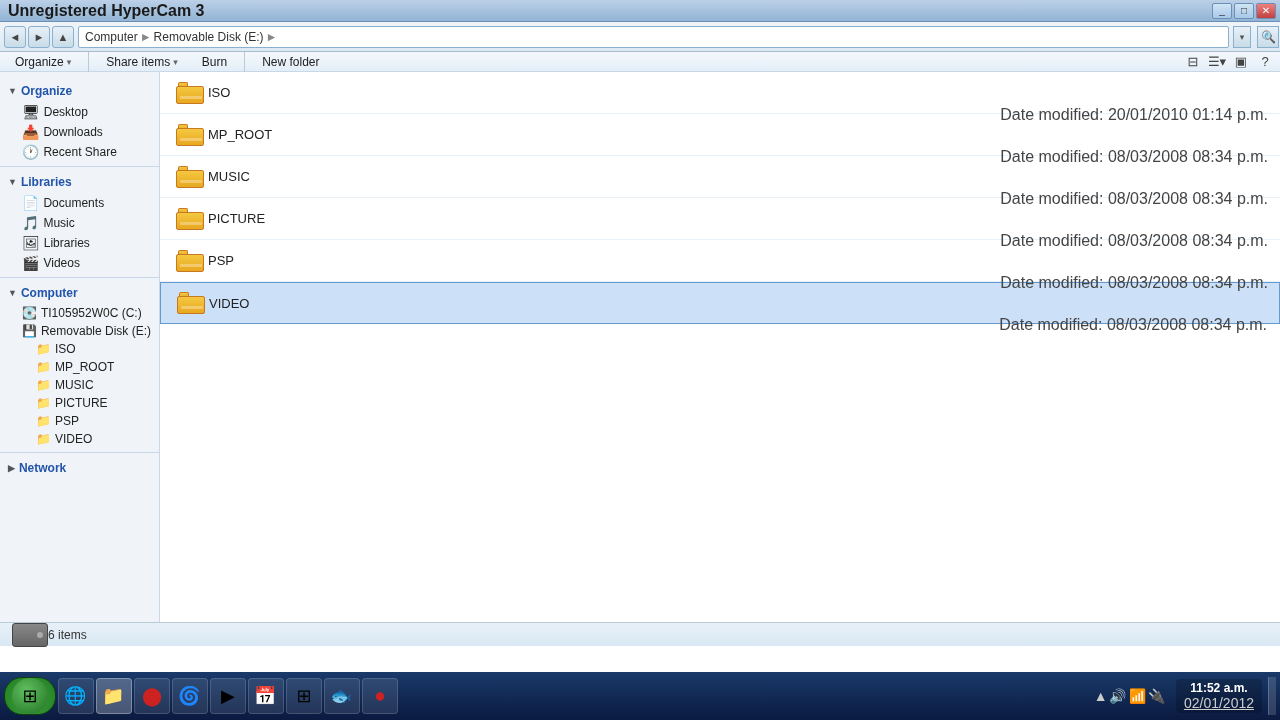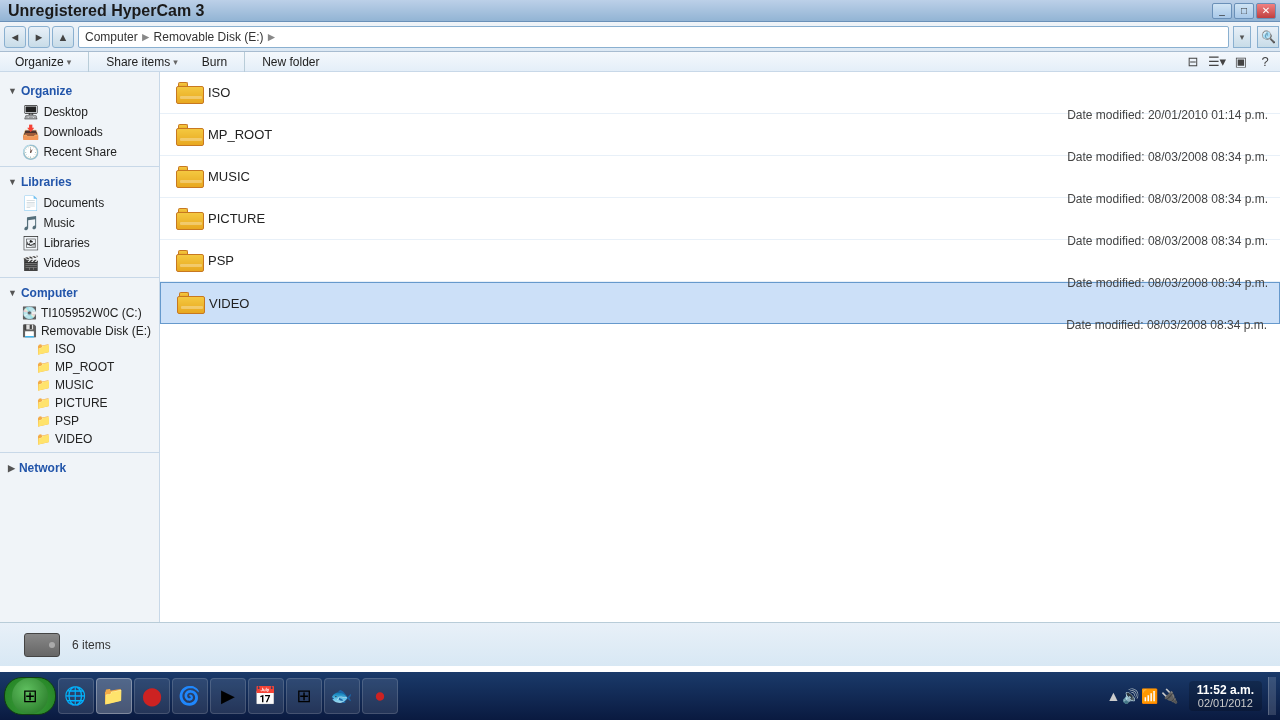--- a/index.html
+++ b/index.html
@@ -287,35 +287,34 @@
       height: 3px;
       background: rgba(255,255,255,0.3);
       border-radius: 1px;
     }
     .file-name {
       flex: 1;
       font-size: 13px;
       color: #222;
     }
     .file-date {
-      font-size: 12px;
+      font-size: 16px;
       color: #444;
       white-space: nowrap;
       margin-top: 44px;
     }
 
     
     #status-bar {
-      height: 44px;
+      height: 24px;
       background: linear-gradient(to bottom, #e8f0f8, #d8e8f4);
       border-top: 1px solid #b8ccd8;
       display: flex;
       align-items: center;
-      padding: 0 24px;
-      gap: 12px;
+      padding: 0 12px;
     }
     #hdd-icon {
       display: flex;
       align-items: center;
     }
     .hdd-img {
       width: 36px;
       height: 24px;
       background: linear-gradient(to bottom, #888, #666);
       border-radius: 3px;
@@ -415,22 +414,23 @@
       padding: 2px 8px;
       text-align: center;
       cursor: pointer;
     }
     #clock-time {
       font-size: 12px;
       color: #fff;
       font-weight: bold;
     }
     #clock-date {
-      font-size: 11px;
+      font-size: 14px;
       color: #ccc;
+      text-decoration: underline;
     }
     .show-desktop-btn {
       width: 8px;
       height: 38px;
       background: rgba(255,255,255,0.15);
       border-left: 1px solid rgba(255,255,255,0.2);
       cursor: pointer;
       margin-left: 2px;
     }
 

